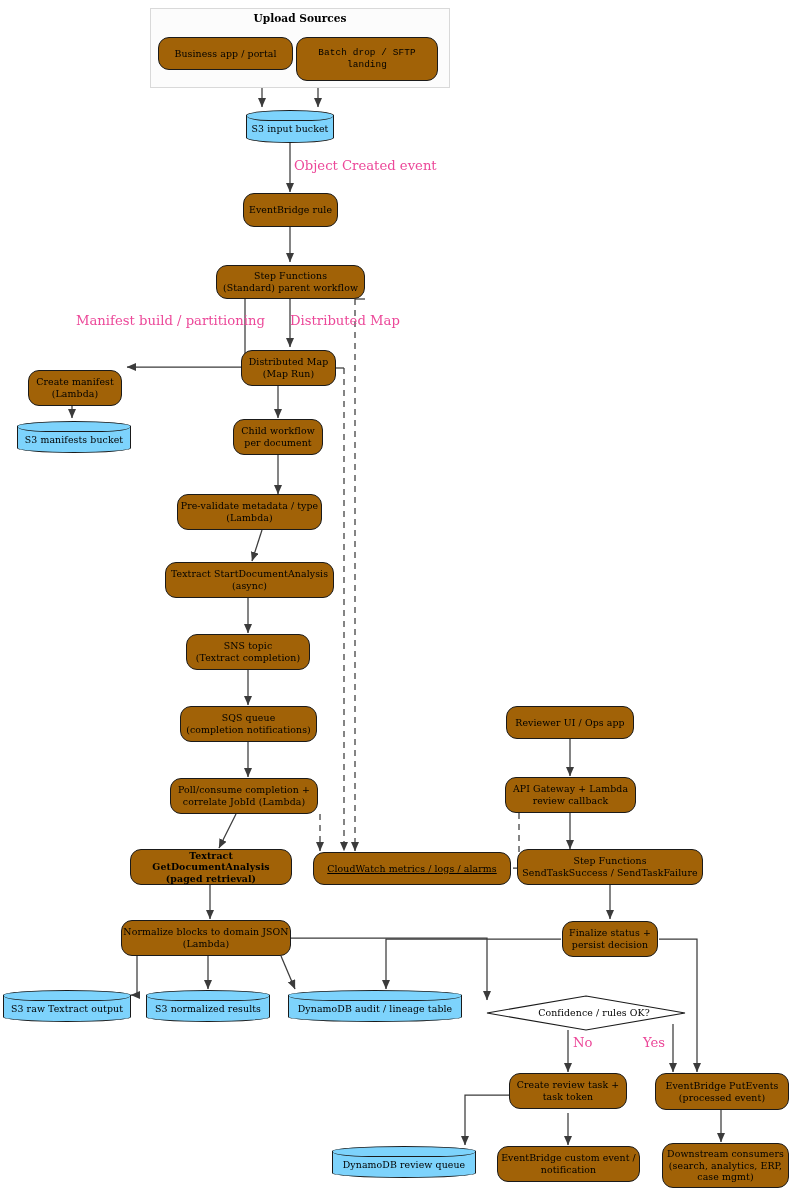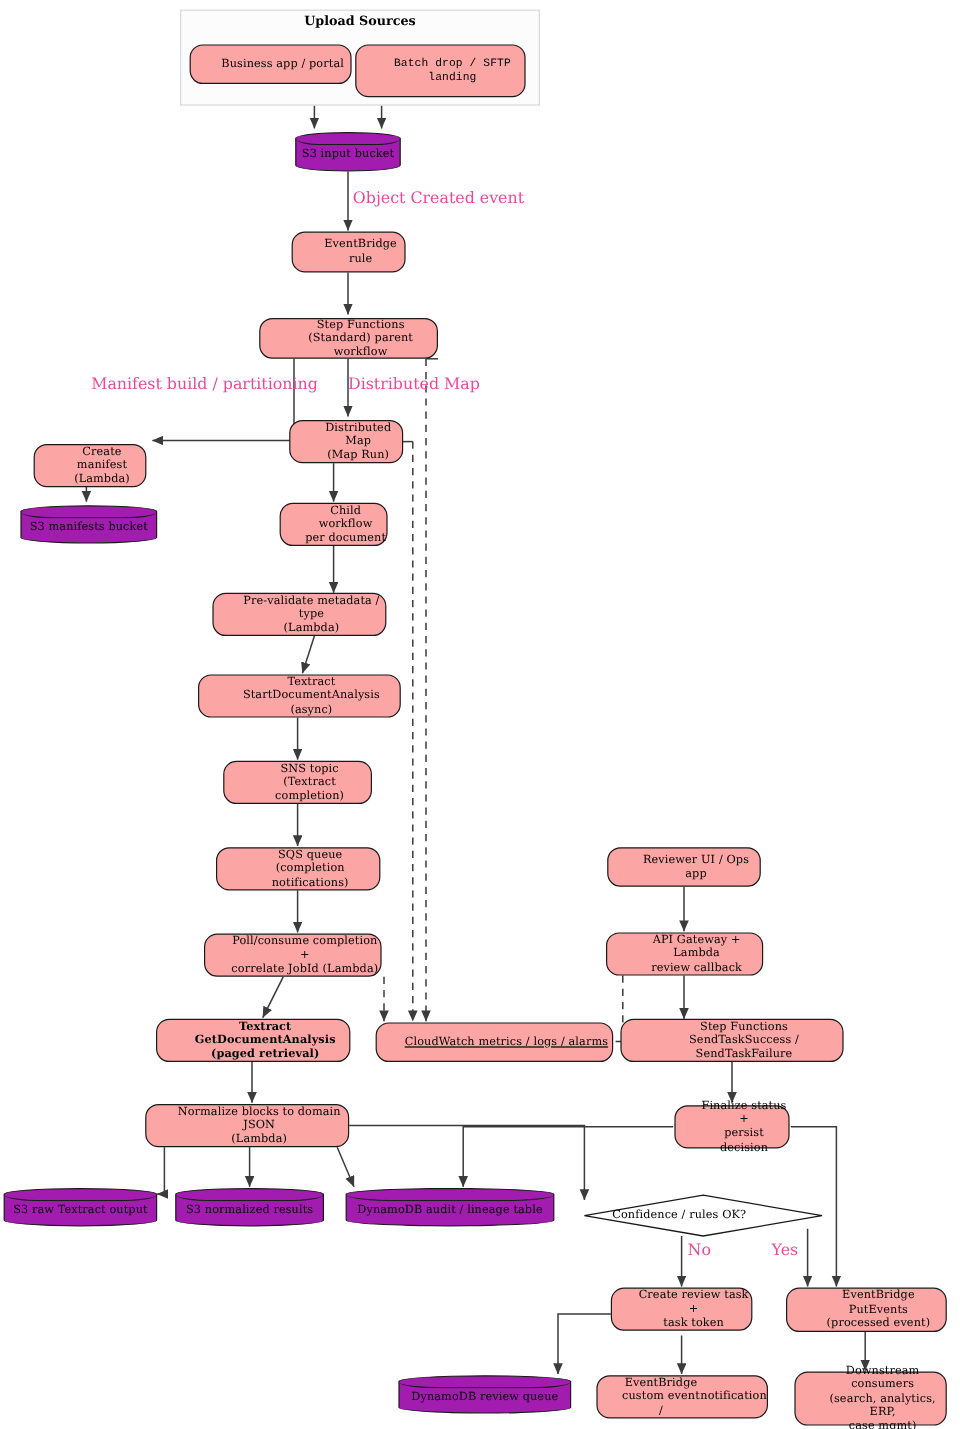--- a/index.html
+++ b/index.html
@@ -35,26 +35,25 @@
     color: #000;
     font-family: "DejaVu Serif", serif;
     font-size: 9.4px;
     line-height: 11.6px;
     letter-spacing: 0.1px;
     z-index: 3;
   }
   .box {
     border: 1.1px solid #1a1a1a;
     border-radius: 11px;
-    background: #fca5a5;
-    padding-left: 20px;
+    background: #a16207;
   }
   .cyl {
     border: 1.1px solid #1a1a1a;
-    background: #a21caf;
+    background: #7dd3fc;
     border-radius: 50% / 16%;
   }
   .cyl .cylinner {
     position: absolute;
     left: 0; right: 0;
     top: 0;
     height: 9px;
     border-bottom: 1.1px solid #1a1a1a;
     border-radius: 50% / 100%;
     pointer-events: none;
@@ -298,35 +297,35 @@
   <div class="node box" style="left:517px; top:849px; width:186px; height:36px; flex-direction:column;">
     <span>Step Functions</span>
     <span>SendTaskSuccess / SendTaskFailure</span>
   </div>
 
   <div class="node box" style="left:562px; top:921px; width:96px; height:36px; flex-direction:column;">
     <span>Finalize status +</span>
     <span>persist decision</span>
   </div>
 
-  <div class="node diamond" style="left:467px; top:996px; width:198px; height:34px;">
+  <div class="node diamond" style="left:495px; top:996px; width:198px; height:34px;">
     <span class="dlabel">Confidence / rules OK?</span>
   </div>
 
   <div class="node box" style="left:509px; top:1073px; width:118px; height:36px; flex-direction:column;">
     <span>Create review task +</span>
     <span>task token</span>
   </div>
 
   <div class="node cyl" style="left:332px; top:1146px; width:144px; height:32px; position:absolute;">
     <div class="cylinner"></div>
     <span class="cyllabel">DynamoDB review queue</span>
   </div>
 
-  <div class="node box" style="left:497px; top:1146px; width:143px; height:36px; flex-direction:row;">
+  <div class="node box" style="left:497px; top:1146px; width:143px; height:36px; flex-direction:column;">
     <span>EventBridge custom event /</span>
     <span>notification</span>
   </div>
 
   <div class="node box" style="left:655px; top:1073px; width:134px; height:37px; flex-direction:column;">
     <span>EventBridge PutEvents</span>
     <span>(processed event)</span>
   </div>
 
   <div class="node box" style="left:662px; top:1143px; width:127px; height:45px; flex-direction:column;">

